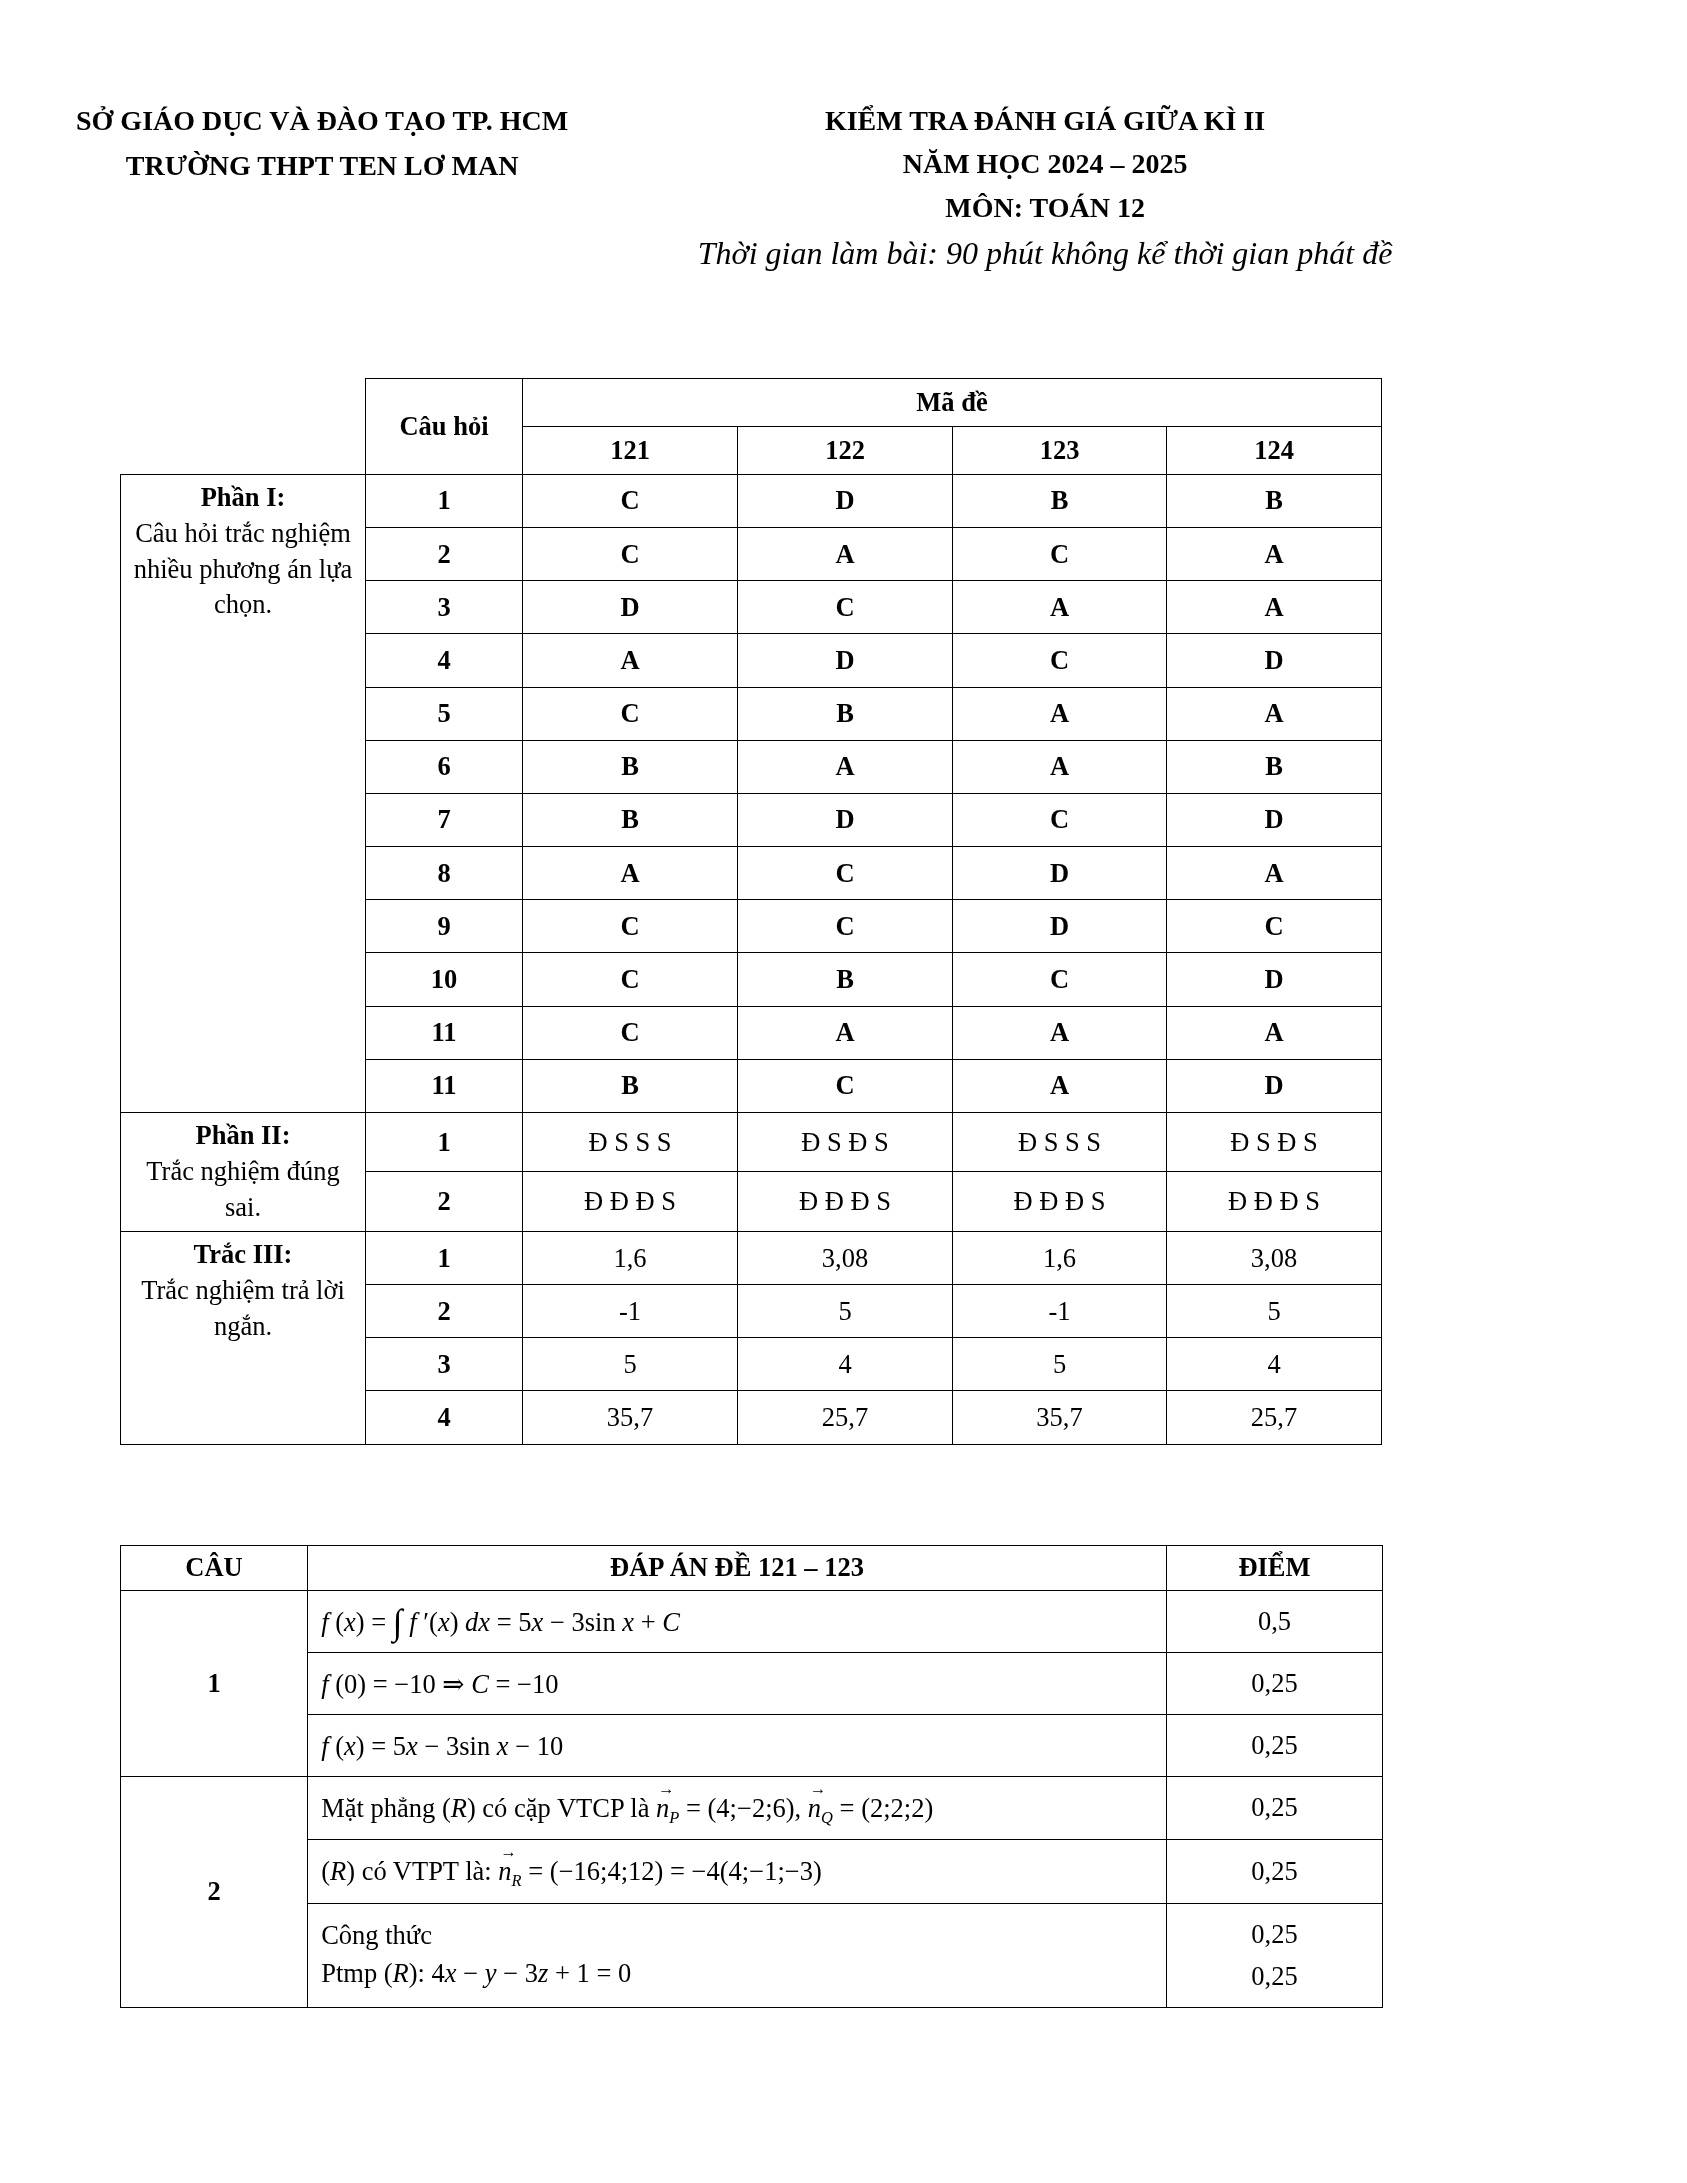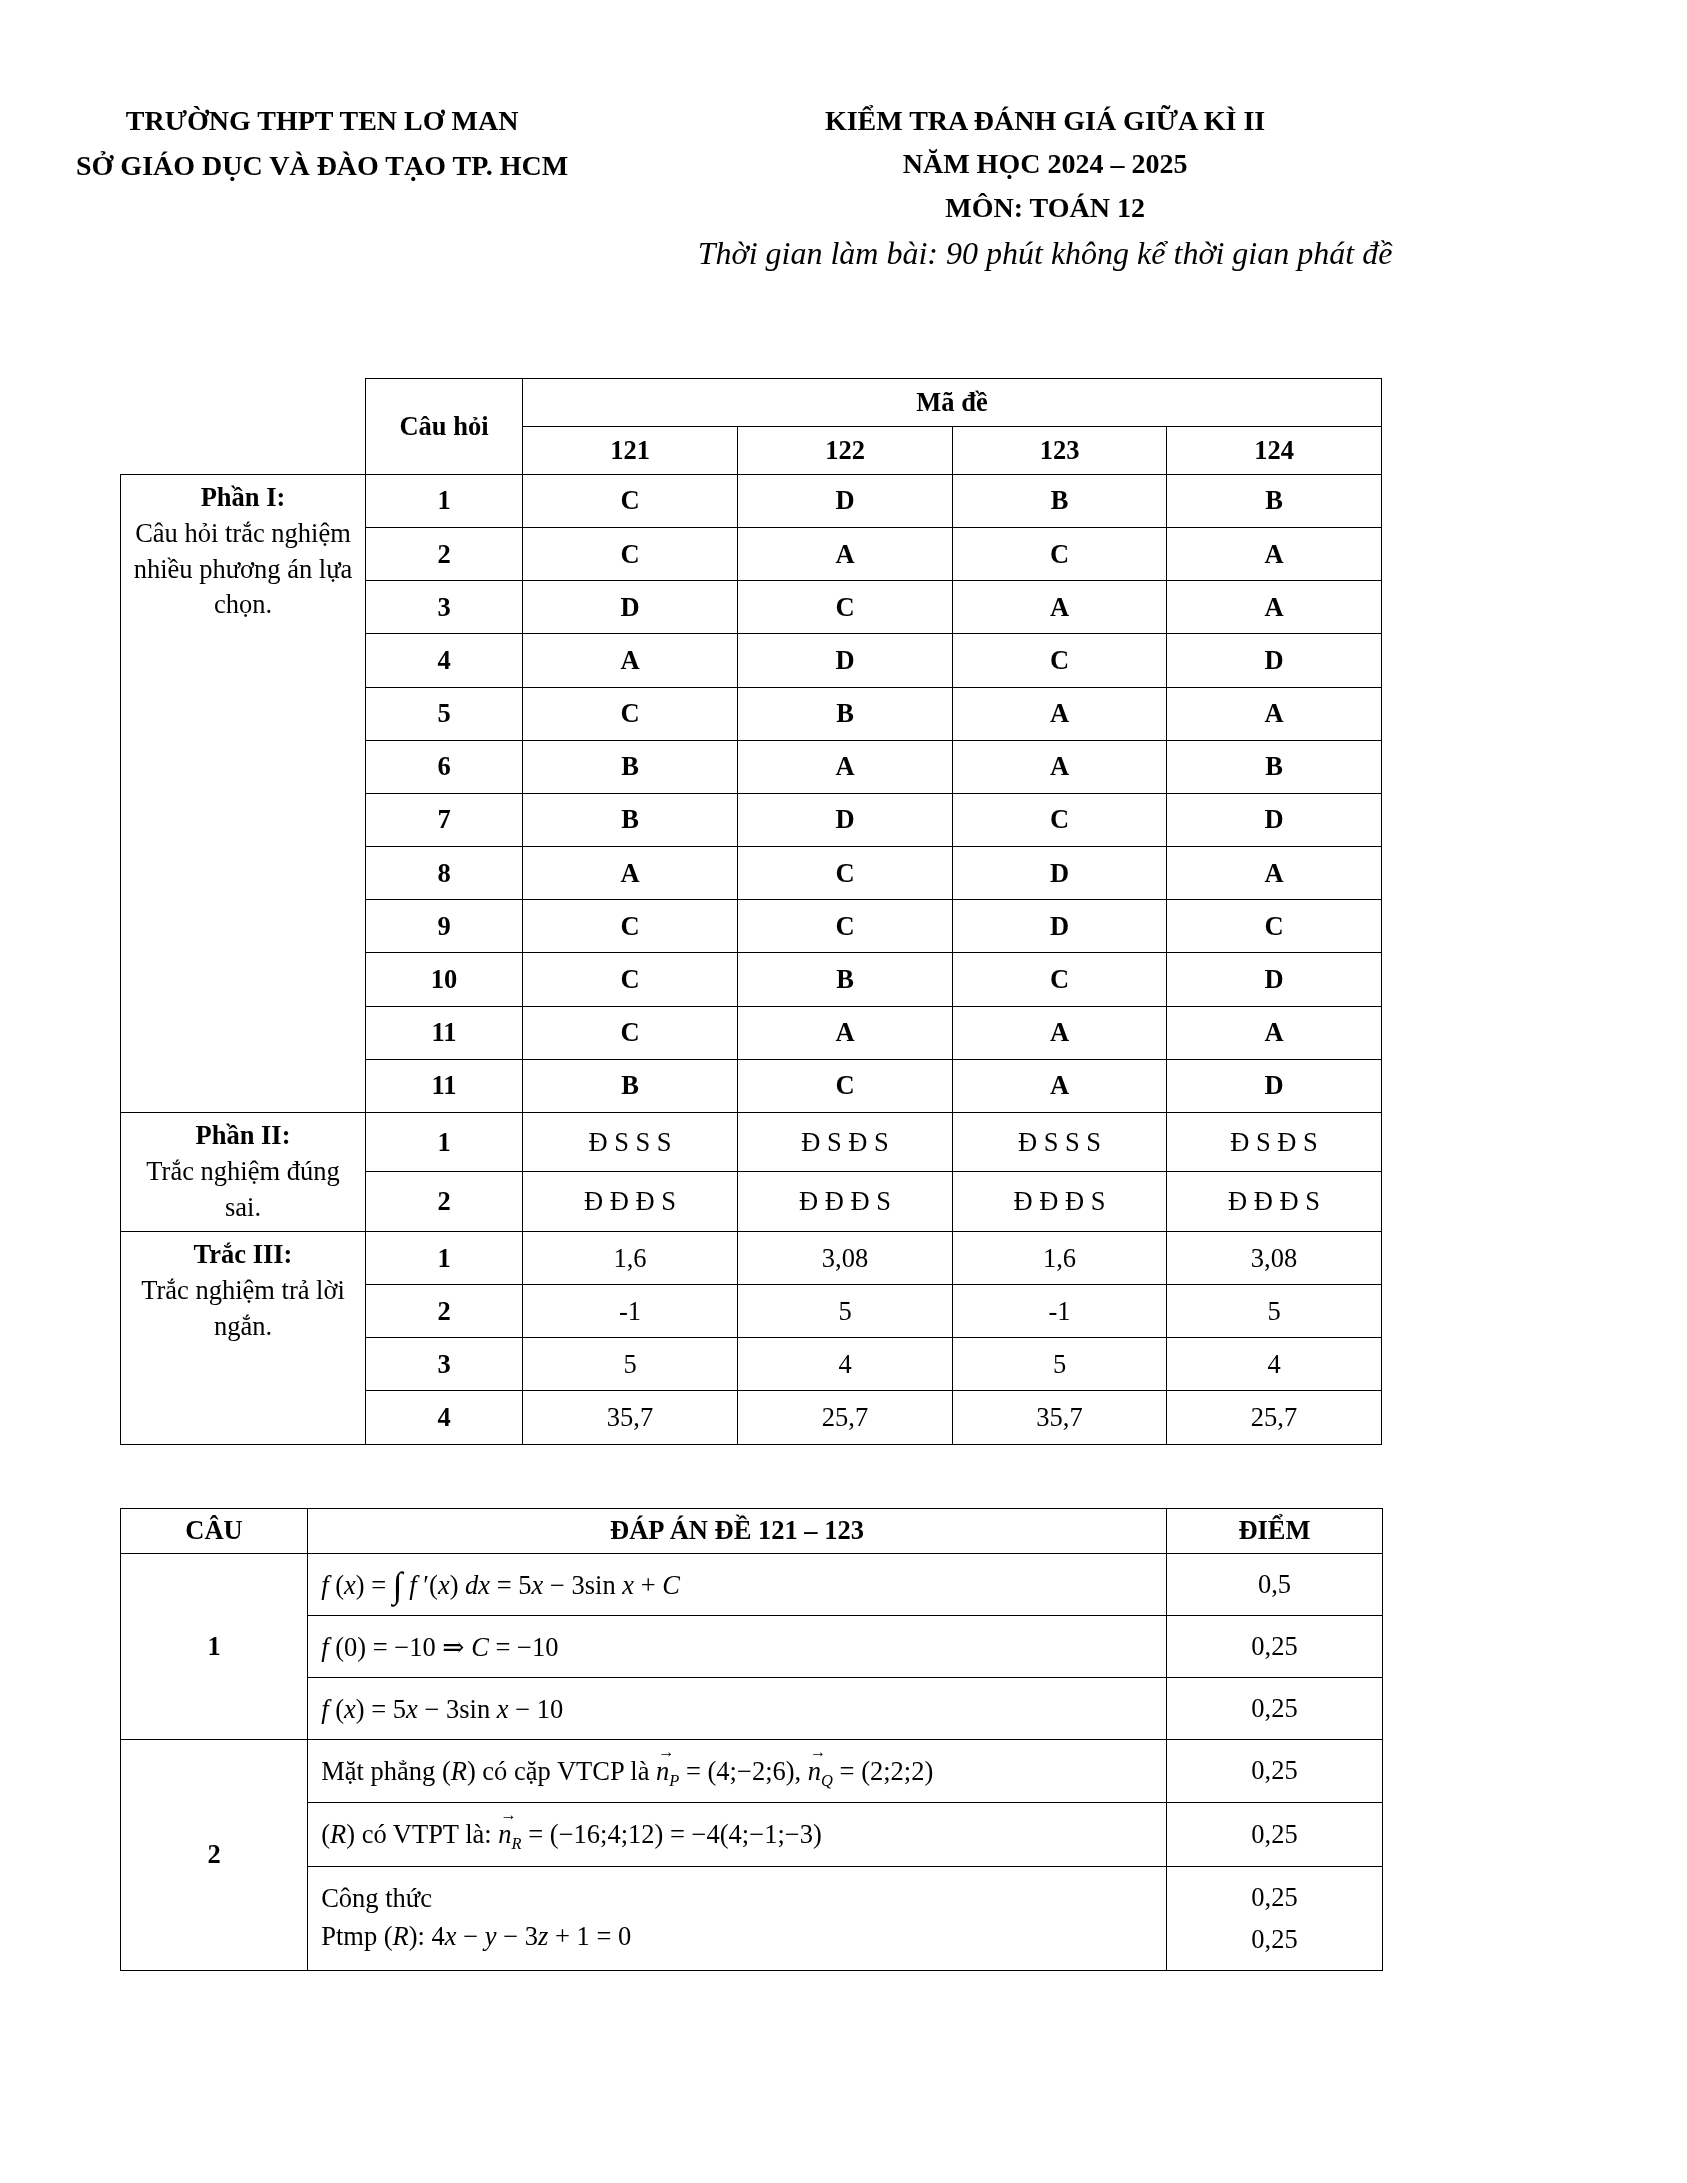--- a/index.html
+++ b/index.html
@@ -48,21 +48,21 @@
   .t1 .ans-cell { text-align: center; padding: 10.6px 4px; }
   .t1 .ans-bold { font-weight: bold; }
   .t1 .label-cell {
     vertical-align: top;
     text-align: center;
     padding: 5.3px 8px;
     line-height: 1.35;
   }
   .t1 .sec-title { font-weight: bold; }
   
-  .table2-wrap { margin: 63px 0 0 120px; }
+  .table2-wrap { margin: 100px 0 0 120px; }
   .t2 { width: 1262px; font-size: 26.5px; }
   .t2 th { text-align: center; padding: 6.6px 4px; }
   .t2 .cau-cell { text-align: center; font-weight: bold; vertical-align: middle; }
   .t2 .dapan-cell { text-align: left; vertical-align: top; padding: 12px 13.2px 9.3px 13.2px; line-height: 1.45; }
   .t2 .diem-cell { text-align: center; vertical-align: top; padding: 9.3px 13.2px; line-height: 1.6; }
   .it { font-style: italic; }
   .rm { font-style: normal; }
   .int { font-size: 1.35em; line-height: 0; vertical-align: -0.08em; }
   sub.msub { font-style: italic; font-size: 0.62em; }
   .vec { position: relative; display: inline-block; }
@@ -75,22 +75,22 @@
     font-style: normal;
   }
 </style>
 </head>
 <body>
 
 <div class="page">
 
   <div class="header">
     <div class="header-left">
+      <div>SỞ GIÁO DỤC VÀ ĐÀO TẠO TP. HCM</div>
       <div>TRƯỜNG THPT TEN LƠ MAN</div>
-      <div>SỞ GIÁO DỤC VÀ ĐÀO TẠO TP. HCM</div>
     </div>
     <div class="header-right">
       <div>KIỂM TRA ĐÁNH GIÁ GIỮA KÌ II</div>
       <div>NĂM HỌC 2024 – 2025</div>
       <div>MÔN: TOÁN 12</div>
       <div class="subtitle-italic">Thời gian làm bài: 90 phút không kể thời gian phát đề</div>
     </div>
   </div>
 
   <div class="table1-wrap">

